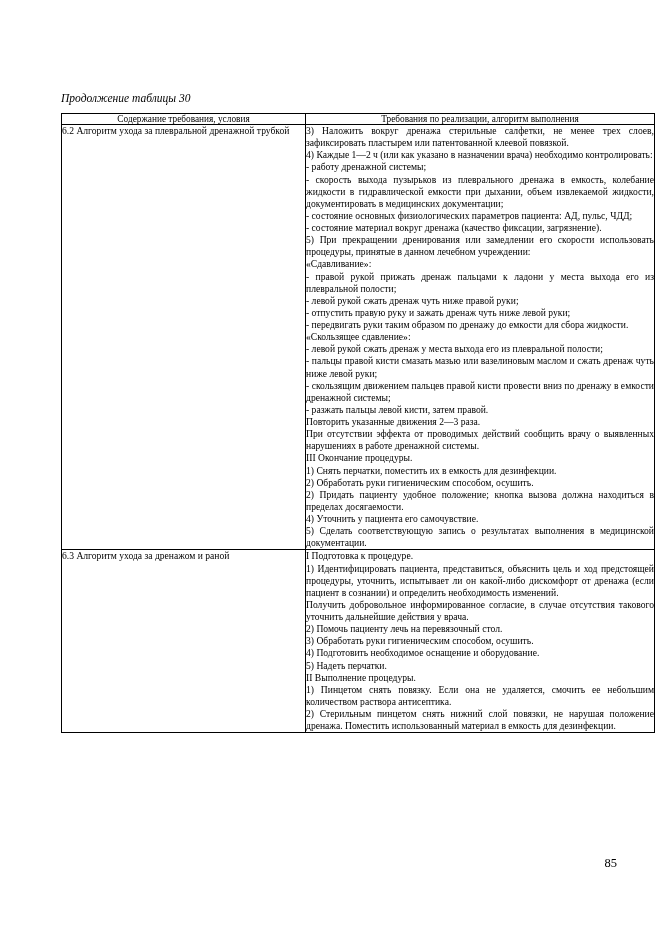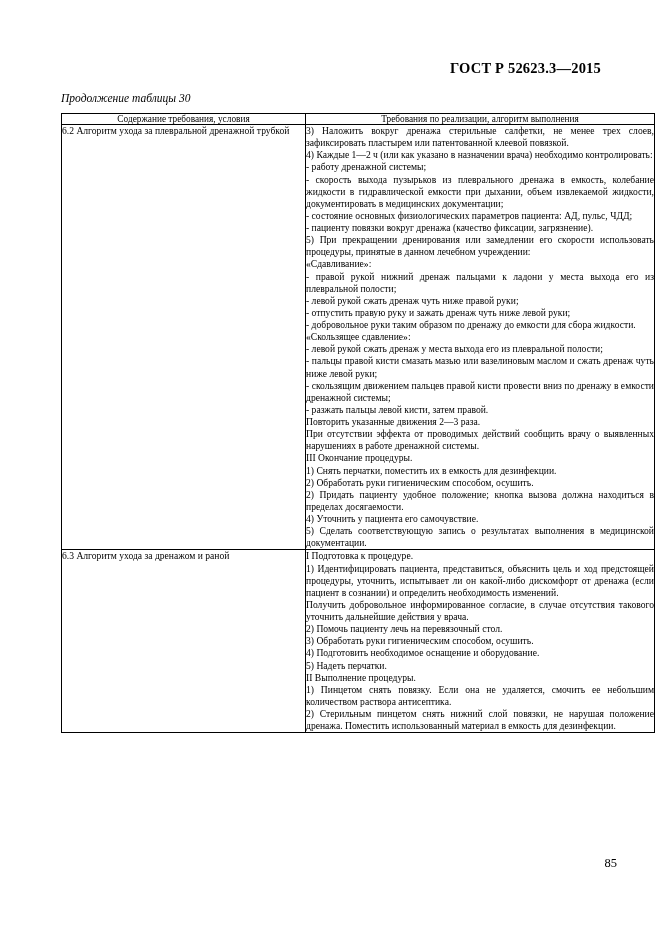--- a/index.html
+++ b/index.html
@@ -89,21 +89,20 @@
   }
   .left-title {
     text-indent: 0;
   }
 </style>
 </head>
 <body>
 
 <div class="page">
 
-  <div class="header-std">ГОСТ Р 52623.3—2015</div>
 
   <div class="continuation">Продолжение таблицы 30</div>
 
   <table class="main">
     <thead>
       <tr>
         <th class="colhead" style="width:243px;">Содержание требования, условия</th>
         <th class="colhead">Требования по реализации, алгоритм выполнения</th>
       </tr>
     </thead>
@@ -111,27 +110,27 @@
       <tr>
         <td class="cell-left">
           <p class="left-title">6.2 Алгоритм ухода за плевральной дренажной трубкой</p>
         </td>
         <td class="cell-right">
           <p>3) Наложить вокруг дренажа стерильные салфетки, не менее трех слоев, зафиксировать пластырем или патентованной клеевой повязкой.</p>
           <p>4) Каждые 1—2 ч (или как указано в назначении врача) необходимо контролировать:</p>
           <p class="indent-1">- работу дренажной системы;</p>
           <p class="indent-1">- скорость выхода пузырьков из плеврального дренажа в емкость, колебание жидкости в гидравлической емкости при дыхании, объем извлекаемой жидкости, документировать в медицинских документации;</p>
           <p class="indent-1">- состояние основных физиологических параметров пациента: АД, пульс, ЧДД;</p>
-          <p class="indent-1">- пациенту повязки вокруг дренажа (качество фиксации, загрязнение).</p>
+          <p class="indent-1">- состояние материал вокруг дренажа (качество фиксации, загрязнение).</p>
           <p>5) При прекращении дренирования или замедлении его скорости использовать процедуры, принятые в данном лечебном учреждении:</p>
           <p>«Сдавливание»:</p>
-          <p class="indent-1">- правой рукой нижний дренаж пальцами к ладони у места выхода его из плевральной полости;</p>
+          <p class="indent-1">- правой рукой прижать дренаж пальцами к ладони у места выхода его из плевральной полости;</p>
           <p class="indent-1">- левой рукой сжать дренаж чуть ниже правой руки;</p>
           <p class="indent-1">- отпустить правую руку и зажать дренаж чуть ниже левой руки;</p>
-          <p class="indent-1">- добровольное руки  таким образом по дренажу до емкости для сбора жидкости.</p>
+          <p class="indent-1">- передвигать руки  таким образом по дренажу до емкости для сбора жидкости.</p>
           <p>«Скользящее сдавление»:</p>
           <p class="indent-1">- левой рукой сжать дренаж у места выхода его из плевральной полости;</p>
           <p class="indent-1">- пальцы правой кисти смазать мазью или вазелиновым маслом и сжать дренаж чуть ниже левой руки;</p>
           <p class="indent-1">- скользящим движением пальцев правой кисти провести вниз по дренажу в емкости дренажной системы;</p>
           <p class="indent-1">- разжать пальцы левой кисти, затем правой.</p>
           <p>Повторить указанные движения 2—3 раза.</p>
           <p>При отсутствии эффекта от проводимых действий сообщить врачу о выявленных нарушениях в работе дренажной системы.</p>
           <p>III Окончание процедуры.</p>
           <p>1) Снять перчатки, поместить их в емкость для дезинфекции.</p>
           <p>2) Обработать руки гигиеническим способом, осушить.</p>

